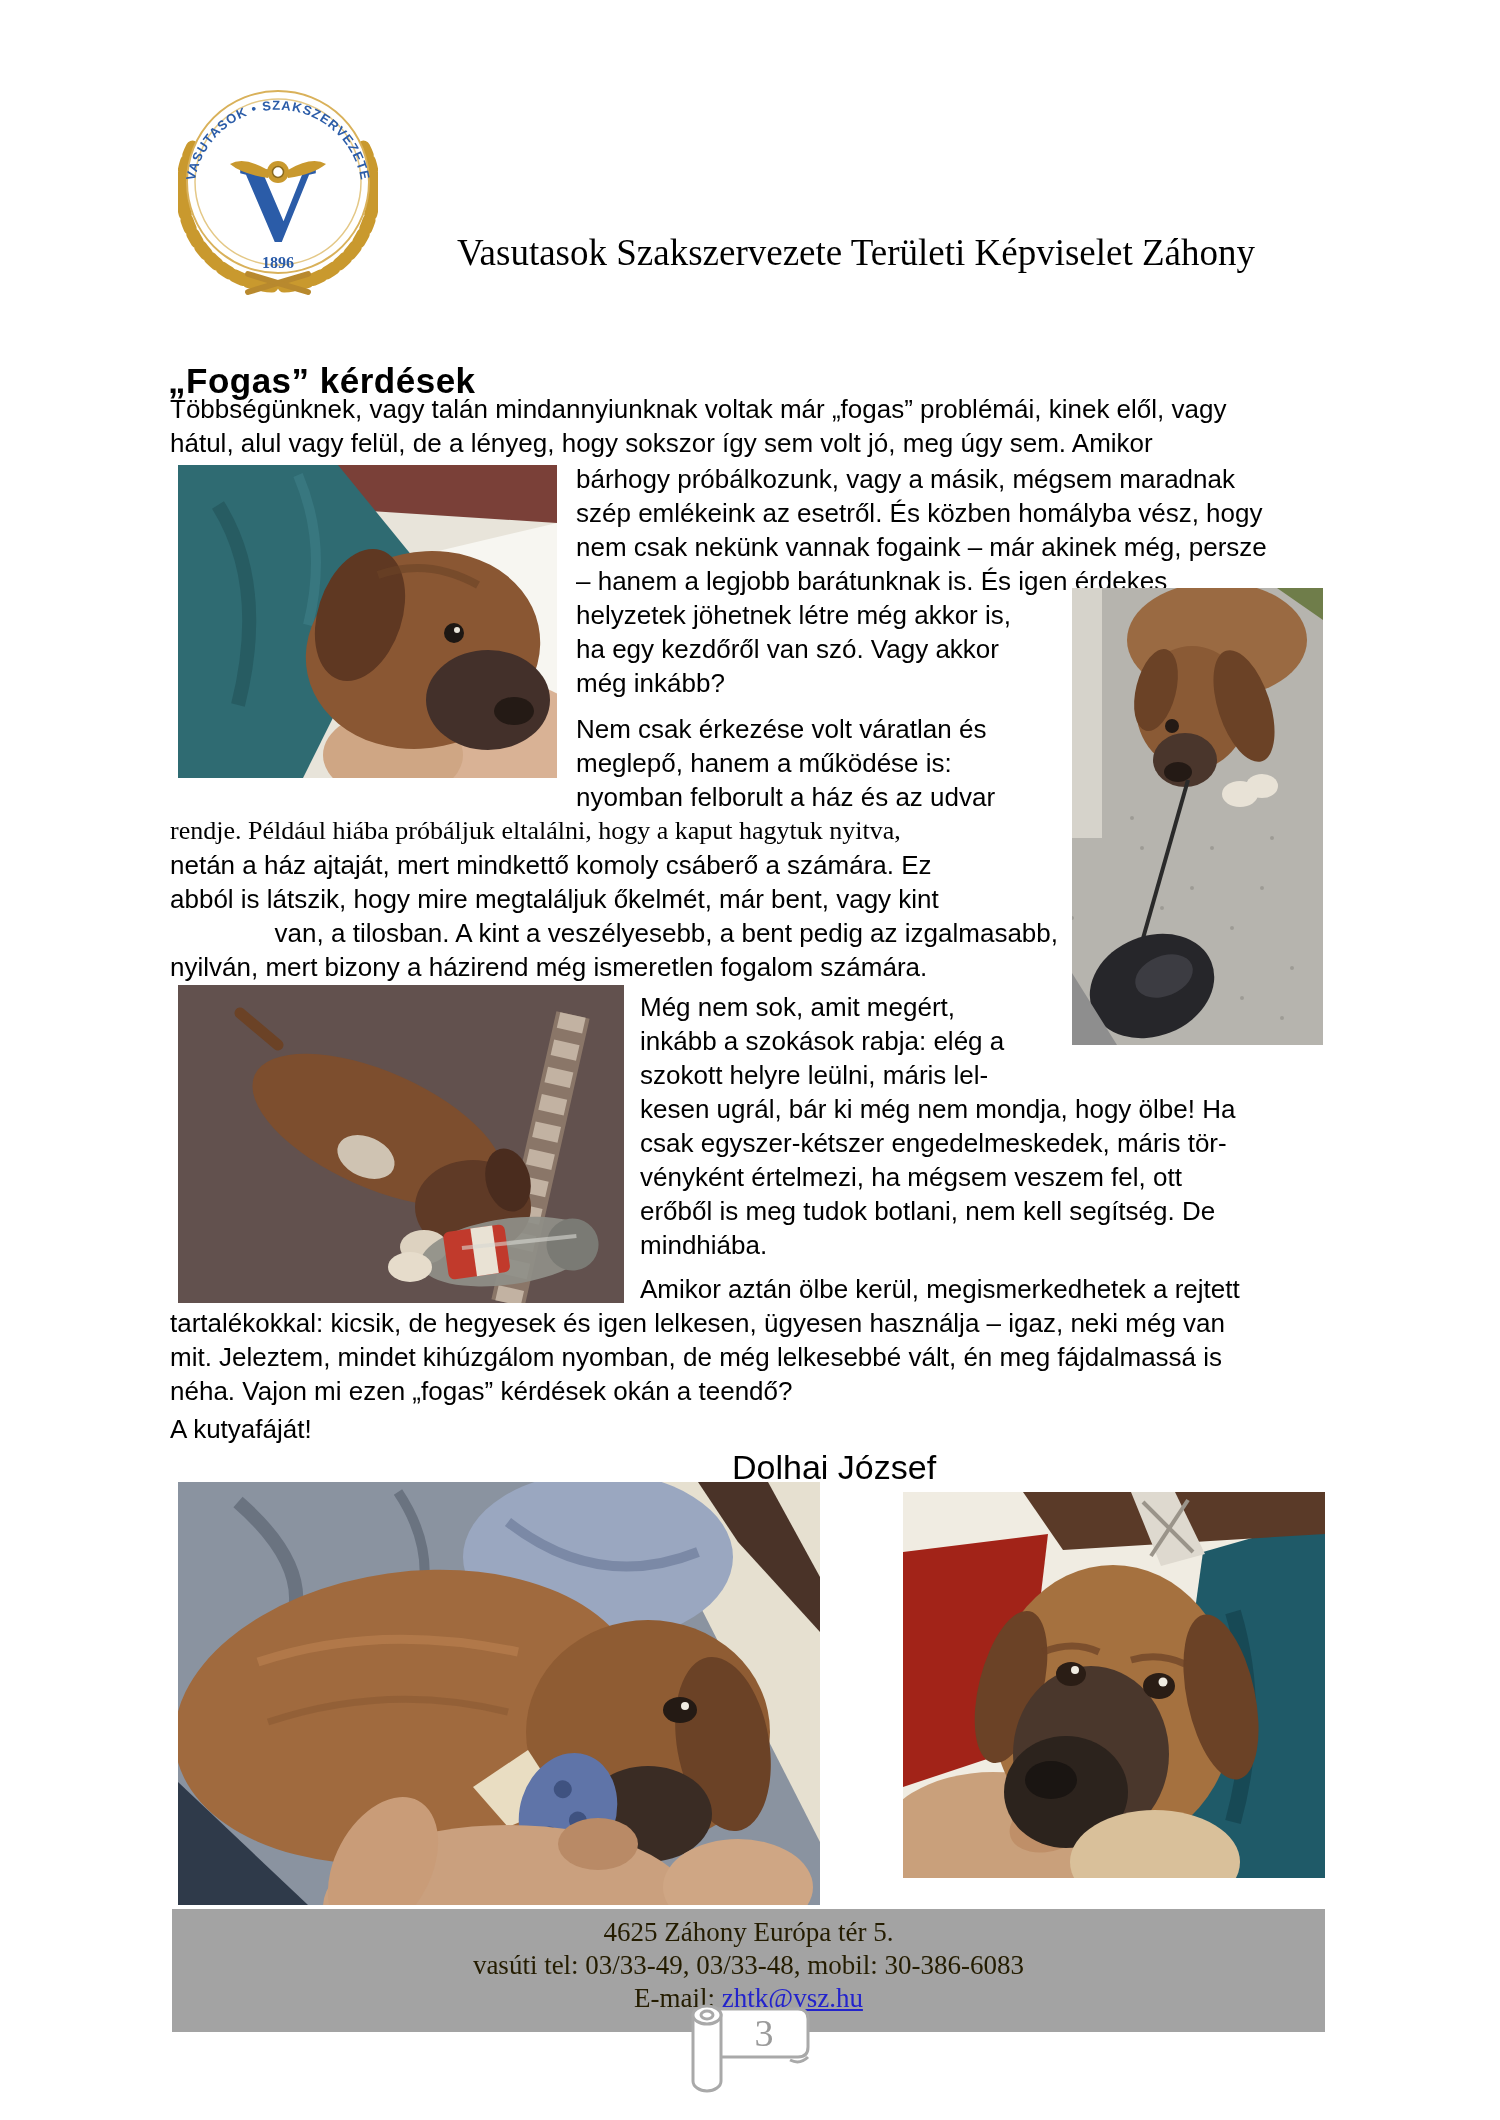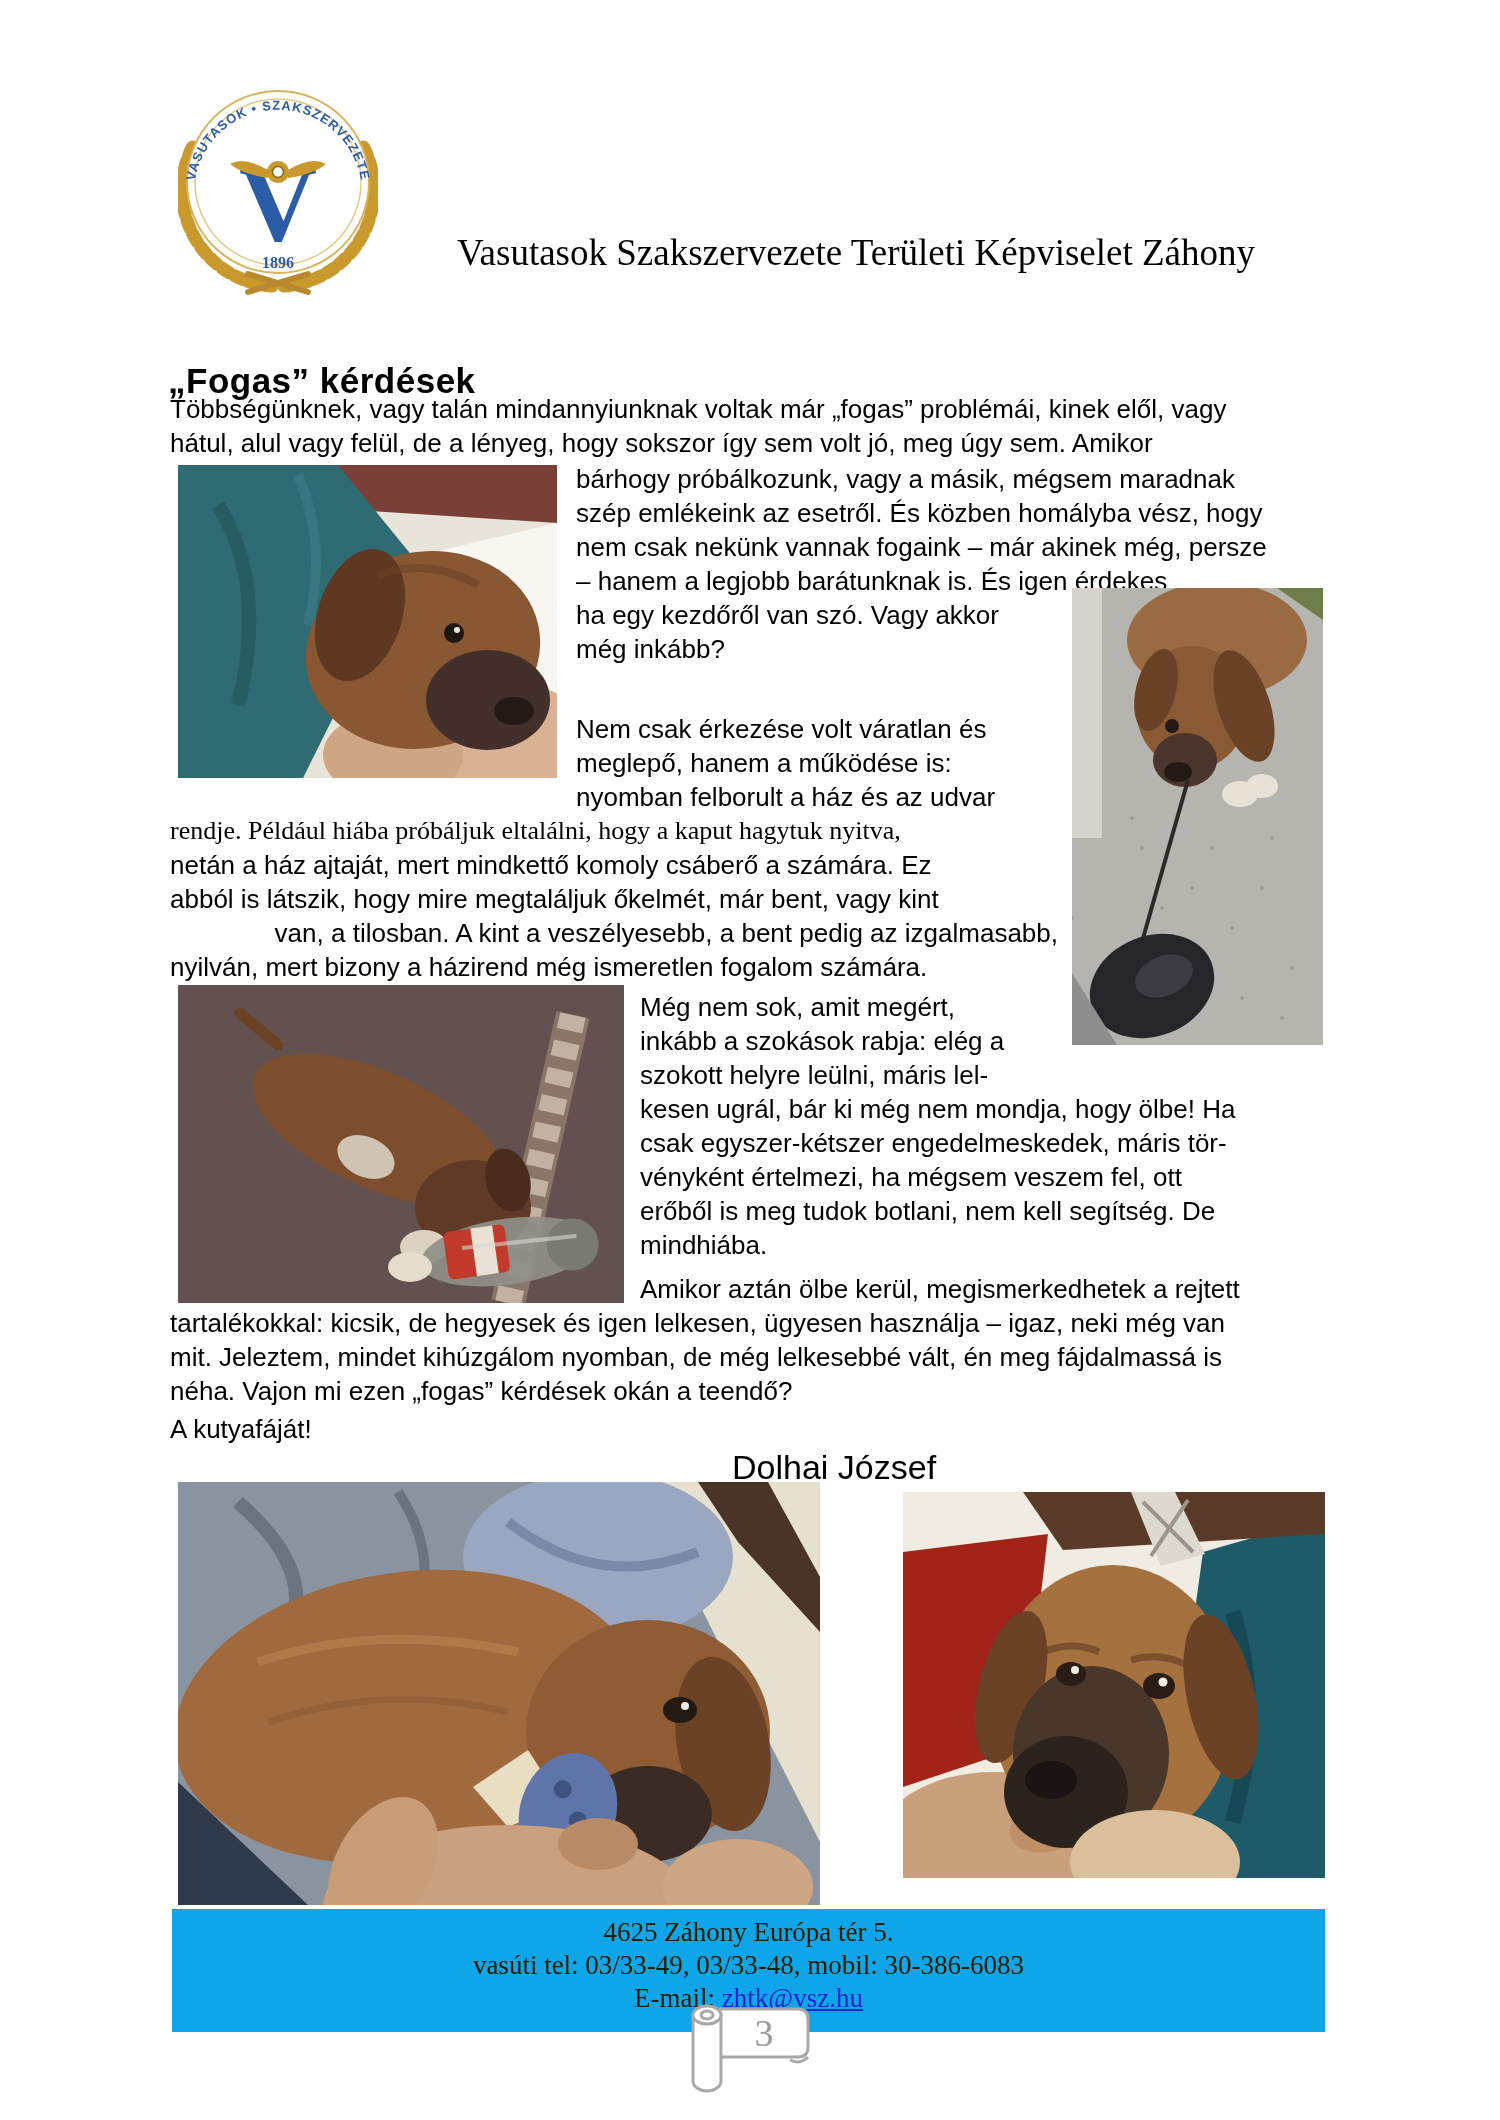--- a/index.html
+++ b/index.html
@@ -37,21 +37,21 @@
   .photo{position:absolute;overflow:hidden;background:#ccc;}
   .photo svg{display:block;width:100%;height:100%;}
   #photo1{left:178px;top:465px;width:379px;height:313px;}
   #photo2{left:1072px;top:588px;width:251px;height:457px;}
   #photo3{left:178px;top:985px;width:446px;height:318px;}
   #photo4{left:178px;top:1482px;width:642px;height:423px;}
   #photo5{left:903px;top:1492px;width:422px;height:386px;}
   
   .footband{
     position:absolute;left:172px;top:1909px;width:1153px;height:123px;
-    background:#0ea5e9;
+    background:#a3a3a3;
   }
   .footband .fl{
     height:33px;line-height:33px;text-align:center;
     font-family:"Liberation Serif",serif;font-size:27px;color:#241c00;
   }
   .footband .fl:first-child{margin-top:7px;}
   .email-link{color:#2323cc;text-decoration:underline;cursor:pointer;}
   .scroll{position:absolute;left:676px;top:1999px;width:150px;height:105px;}
   .scroll svg{display:block;width:100%;height:100%;}
 </style>
@@ -100,20 +100,21 @@
     <div class="ln j" style="word-spacing: 0px;">Többségünknek, vagy talán mindannyiunknak voltak már „fogas” problémái, kinek elől, vagy</div>
     <div class="ln j" style="word-spacing: 0px;">hátul, alul vagy felül, de a lényeg, hogy sokszor így sem volt jó, meg úgy sem. Amikor</div>
   </div>
   <div class="tb" id="p1b">
     <div class="ln j" style="word-spacing: 0px;">bárhogy próbálkozunk, vagy a másik, mégsem maradnak</div>
     <div class="ln j" style="word-spacing: 0px;">szép emlékeink az esetről. És közben homályba vész, hogy</div>
     <div class="ln j" style="word-spacing: 0px;">nem csak nekünk vannak fogaink – már akinek még, persze</div>
     <div class="ln j" style="word-spacing: 0px;">– hanem a legjobb barátunknak is. És igen érdekes</div>
   </div>
   <div class="tb" id="p1c">
+    <div class="ln j" style="word-spacing: 0px;">helyzetek jöhetnek létre még akkor is,</div>
     <div class="ln j" style="word-spacing: 0px;">ha egy kezdőről van szó. Vagy akkor</div>
     <div class="ln">még inkább?</div>
   </div>
   <div class="tb" id="p2a">
     <div class="ln j" style="word-spacing: 0px;">Nem csak érkezése volt váratlan és</div>
     <div class="ln j" style="word-spacing: 0px;">meglepő, hanem a működése is:</div>
     <div class="ln j" style="word-spacing: 0px;">nyomban felborult a ház és az udvar</div>
   </div>
   <div class="tb" id="p2b">
     <div class="ln j" style="word-spacing: 0px; font-family: Liberation Serif, serif;">rendje. Például hiába próbáljuk eltalálni, hogy a kaput hagytuk nyitva,</div>

